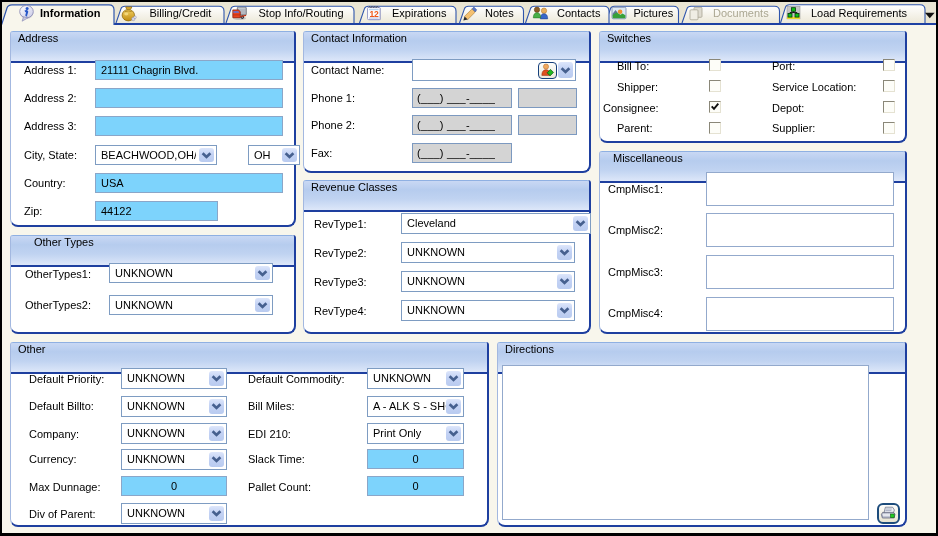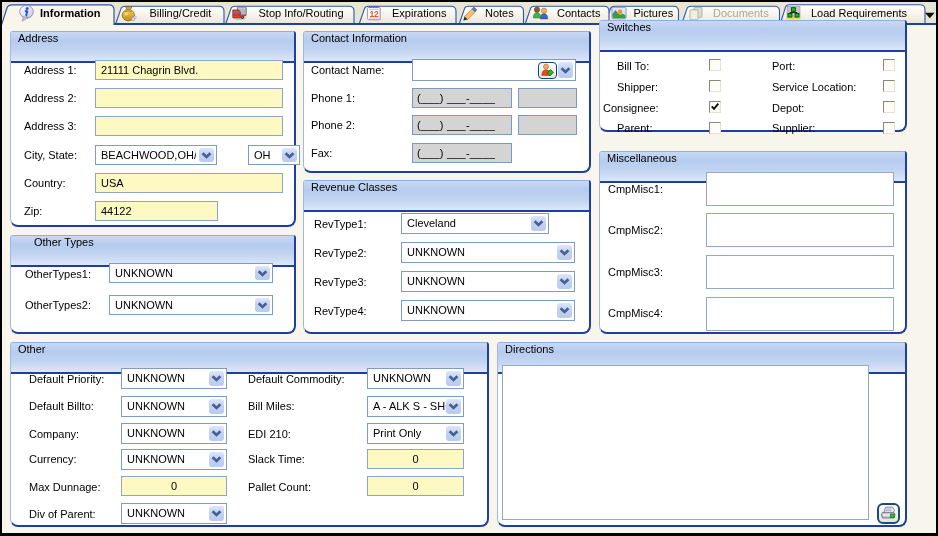--- a/index.html
+++ b/index.html
@@ -1,19 +1,19 @@
 <!DOCTYPE html>
 <html><head><meta charset="utf-8"><style>
 *{box-sizing:border-box}
 html,body{margin:0;padding:0}
 body{width:938px;height:536px;font-family:"Liberation Sans",sans-serif;font-size:11px;color:#000;overflow:hidden}
 #page{position:absolute;left:0;top:0;width:938px;height:536px;background:#f8f6ec;overflow:hidden}
 .bb{position:absolute;background:#000}
 .lbl{position:absolute;height:13px;line-height:13px;white-space:nowrap}
-.txt{position:absolute;background:#fef9c3;border:1px solid #8ba6c8;padding-left:5px;white-space:nowrap;overflow:hidden}
+.txt{position:absolute;background:#7dd3fc;border:1px solid #8ba6c8;padding-left:5px;white-space:nowrap;overflow:hidden}
 .txt.ctr{text-align:center;padding-left:0}
 .cmb{position:absolute;background:#fff;border:1px solid #7e9cc2;white-space:nowrap}
 .cmb span{position:absolute;left:5px;top:0;right:20px;overflow:hidden}
 .cmb i{position:absolute;right:2px;top:2px;bottom:2px;width:15px;border-radius:3px;background:linear-gradient(180deg,#dde6fb 0%,#c3d2f4 45%,#b9cbf0 100%);display:flex;align-items:center;justify-content:center}
 .msk{position:absolute;background:#d4d4d4;border:1px solid #7c99c0;padding-left:4px;white-space:nowrap;letter-spacing:0.2px}
 .memo{position:absolute;background:#fff;border:1px solid #93a9cc}
 .cbx{position:absolute;width:12px;height:12px;background:#fdfdf8;border:1px solid;border-color:#8a8778 #e5e2d2 #e5e2d2 #8a8778}
 .grp{position:absolute;background:#fff;border:1px solid #a3b8e0;border-right:2px solid #1e3f9f;border-bottom:2px solid #1e3f9f;border-top:none;border-radius:3px 3px 8px 8px}
 .hdr{height:32px;background:linear-gradient(180deg,#c9d8f4 0%,#b6ccee 30%,#c0d3f1 62%,#dde7f9 100%);border-top:1px solid #8fb0e2;border-bottom:2px solid #1e3f9f;border-radius:2px 2px 0 0;line-height:13px;box-sizing:border-box}
 </style></head><body>
@@ -123,25 +123,25 @@
     </div>
 <div class="grp" style="left:10px;top:235px;width:286px;height:99px">
       <div class="hdr" style="padding-left:23px">Other Types</div>
     </div>
 <div class="grp" style="left:303px;top:31px;width:288px;height:142px">
       <div class="hdr" style="padding-left:7px">Contact Information</div>
     </div>
 <div class="grp" style="left:303px;top:180px;width:288px;height:154px">
       <div class="hdr" style="padding-left:7px">Revenue Classes</div>
     </div>
-<div class="grp" style="left:599px;top:20px;width:308px;height:112px">
+<div class="grp" style="left:599px;top:31px;width:308px;height:112px">
       <div class="hdr" style="padding-left:7px">Switches</div>
     </div>
 <div class="grp" style="left:599px;top:151px;width:308px;height:183px">
-      <div class="hdr" style="padding-left:7px">Miscellaneous</div>
+      <div class="hdr" style="padding-left:13px">Miscellaneous</div>
     </div>
 <div class="grp" style="left:10px;top:342px;width:479px;height:185px">
       <div class="hdr" style="padding-left:7px">Other</div>
     </div>
 <div class="grp" style="left:497px;top:342px;width:410px;height:185px">
       <div class="hdr" style="padding-left:7px">Directions</div>
     </div>
 <div class="lbl" style="left:24px;top:64px">Address 1:</div>
 <div class="lbl" style="left:24px;top:92px">Address 2:</div>
 <div class="lbl" style="left:24px;top:120px">Address 3:</div>
@@ -208,21 +208,21 @@
 <div class="lbl" style="left:311px;top:147px">Fax:</div>
 <div class="msk" style="left:412px;top:88px;width:100px;height:20px;line-height:18px">(___) ___-____</div>
 <div class="msk" style="left:518px;top:88px;width:59px;height:20px"></div>
 <div class="msk" style="left:412px;top:115px;width:100px;height:20px;line-height:18px">(___) ___-____</div>
 <div class="msk" style="left:518px;top:115px;width:59px;height:20px"></div>
 <div class="msk" style="left:412px;top:143px;width:100px;height:20px;line-height:18px">(___) ___-____</div>
 <div class="lbl" style="left:314px;top:218px">RevType1:</div>
 <div class="lbl" style="left:314px;top:247px">RevType2:</div>
 <div class="lbl" style="left:314px;top:276px">RevType3:</div>
 <div class="lbl" style="left:314px;top:305px">RevType4:</div>
-<div class="cmb" style="left:401px;top:213px;width:148px;height:21px">
+<div class="cmb" style="left:401px;top:213px;width:190px;height:21px">
       <span style="line-height:19px;right:20px">Cleveland</span>
       <i>
         <svg width="11" height="7" viewBox="0 0 11 7">
           <path d="M1.6 1.2 L5.5 5 L9.4 1.2" fill="none" stroke="#46608f" stroke-width="2.6"></path>
         </svg>
       </i>
     </div>
 <div class="cmb" style="left:401px;top:242px;width:174px;height:21px">
       <span style="line-height:19px;right:20px">UNKNOWN</span>
       <i>

